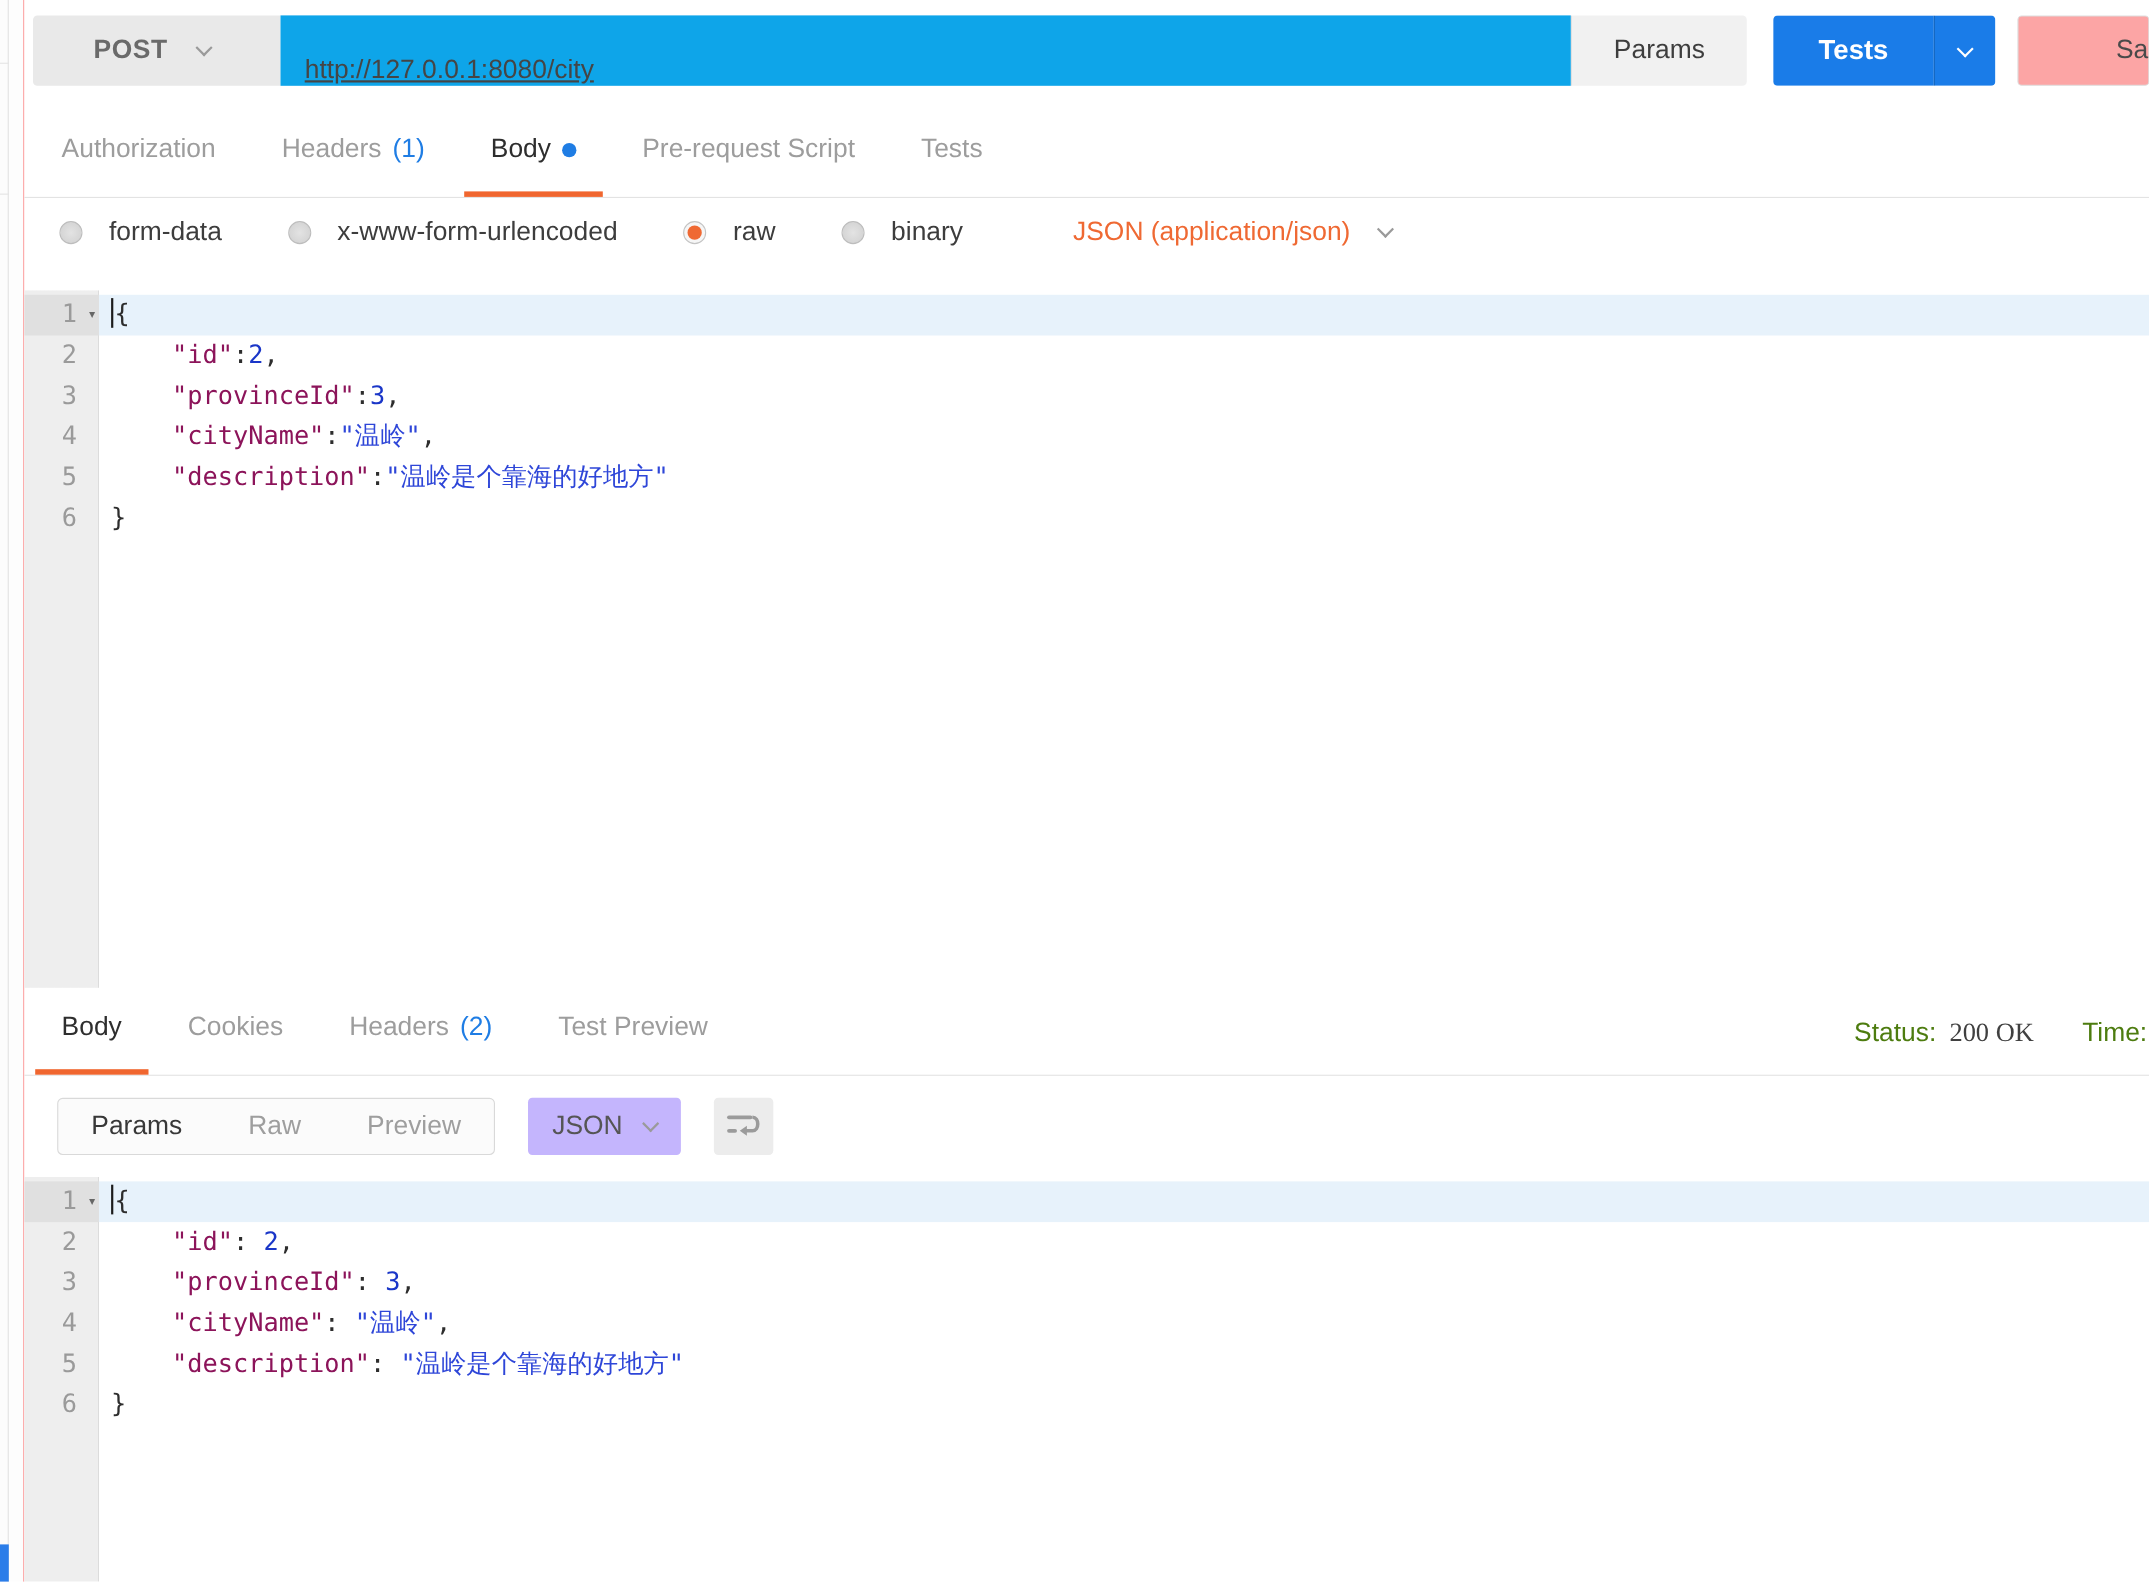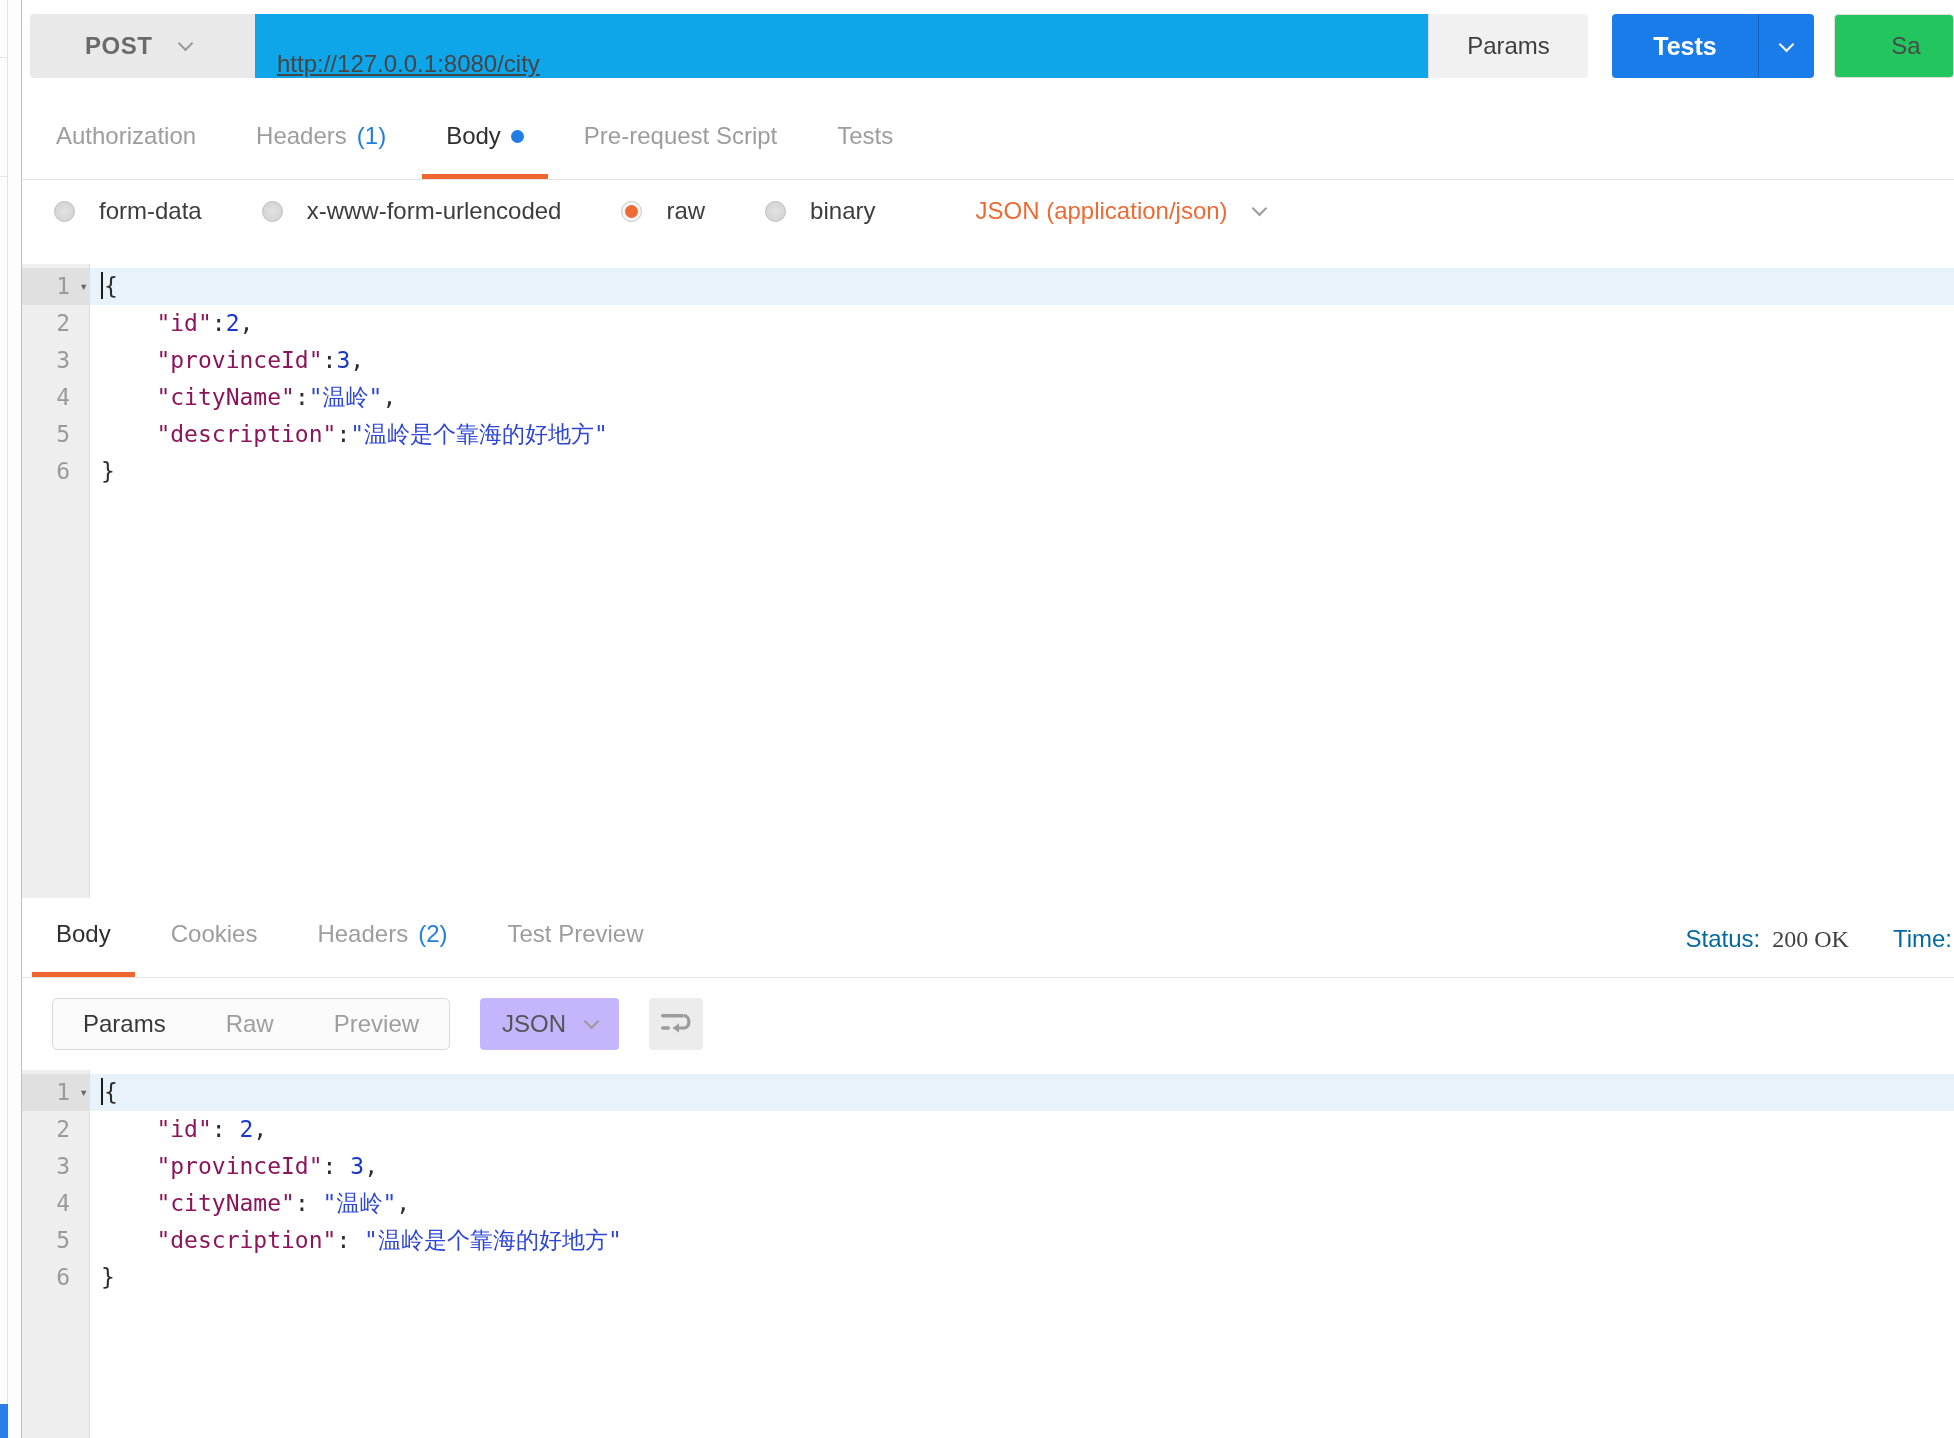--- a/index.html
+++ b/index.html
@@ -29,22 +29,22 @@
     padding-left:22px; font-size:24px; color:#454545;text-decoration:underline; }
   .params-btn { width:160px; flex:0 0 auto; background:#f1f1f1; border-left:1px solid #d9d9d9;
     border-radius:0 4px 4px 0; display:flex; align-items:center; justify-content:center;
     font-size:24px; color:#3e3e3e; cursor:pointer; }
   .send-split { display:flex; height:64px; margin-left:24px; flex:0 0 auto; border-radius:4px; overflow:hidden; }
   .send-main { width:146px; background:#1a7ce8; color:#fff; border:none; font-size:25px; font-weight:bold;
     font-family:"Liberation Sans", sans-serif; cursor:pointer; }
   .send-chev { width:56px; background:#1a7ce8; border:none; border-left:1px solid rgba(0,0,0,.18);
     display:flex; align-items:center; justify-content:center; cursor:pointer; }
   .send-chev .chev { border-color:#fff; margin-top:-4px; }
-  .save-btn { margin-left:20px; width:120px; height:64px; flex:0 0 auto; background:#22c55e;
-    border:1px solid #ddd; border-radius:4px; font-size:24px; color:#4a4a4a; text-align:center;
+  .save-btn { margin-left:20px; width:120px; height:64px; flex:0 0 auto; background:#fca5a5;
+    border:1px solid #ddd; border-radius:4px; font-size:24px; color:#4a4a4a; text-align:right;
     padding-left:24px; font-family:"Liberation Sans", sans-serif; cursor:pointer; }
 
   
   .tabs-row { display:flex; align-items:flex-end; border-bottom:1px solid #e3e3e3; flex:0 0 auto; }
   .req-tabs { margin-top:16px; height:86px; padding-left:10px; gap:12px; }
   .tab { padding:0 24px 24px; font-size:24px; color:#9d9d9d; cursor:pointer;
     border-bottom:5px solid transparent; display:flex; align-items:center; gap:10px; white-space:nowrap; }
   .tab.selected { color:#2e2e2e; border-bottom-color:#f0662f; }
   .tab .count { color:#1f7de4; }
   .tab-dot { width:13px; height:13px; border-radius:50%; background:#1f7de4; display:inline-block; }
@@ -80,21 +80,21 @@
   .tok-p { color:#2d2d2d; }
   .tok-k { color:#8c145a; }
   .tok-n { color:#1a36c8; }
   .tok-s { color:#2e46d8; }
 
   
   .resp-header { height:80px; justify-content:space-between; }
   .resp-tabs { display:flex; align-items:flex-end; padding-left:10px; gap:12px; height:100%; }
   .resp-status { display:flex; align-items:center; gap:12px; padding-bottom:24px; padding-right:2px;
     font-size:24px; white-space:nowrap; }
-  .status-label, .time-label { color:#0369a1; }
+  .status-label, .time-label { color:#4d7c0f; }
   .status-value { color:#404040; margin-right:32px;font-family:Liberation Serif, serif; }
 
   
   .resp-toolbar { height:92px; display:flex; align-items:center; padding-left:30px; gap:30px; flex:0 0 auto; }
   .seg-group { display:flex; border:1px solid #d9d9d9; border-radius:5px; background:#fbfbfb; height:52px; }
   .seg { padding:0 30px; display:flex; align-items:center; font-size:24px; color:#9e9e9e; cursor:pointer; }
   .seg.selected { color:#383838; }
   .lang-dd { height:52px; background:#c4b5fd; border-radius:4px; display:flex; align-items:center;
     padding:0 22px; cursor:pointer; }
   .lang-dd .lang-label { font-size:24px; color:#555; margin-right:20px; }

